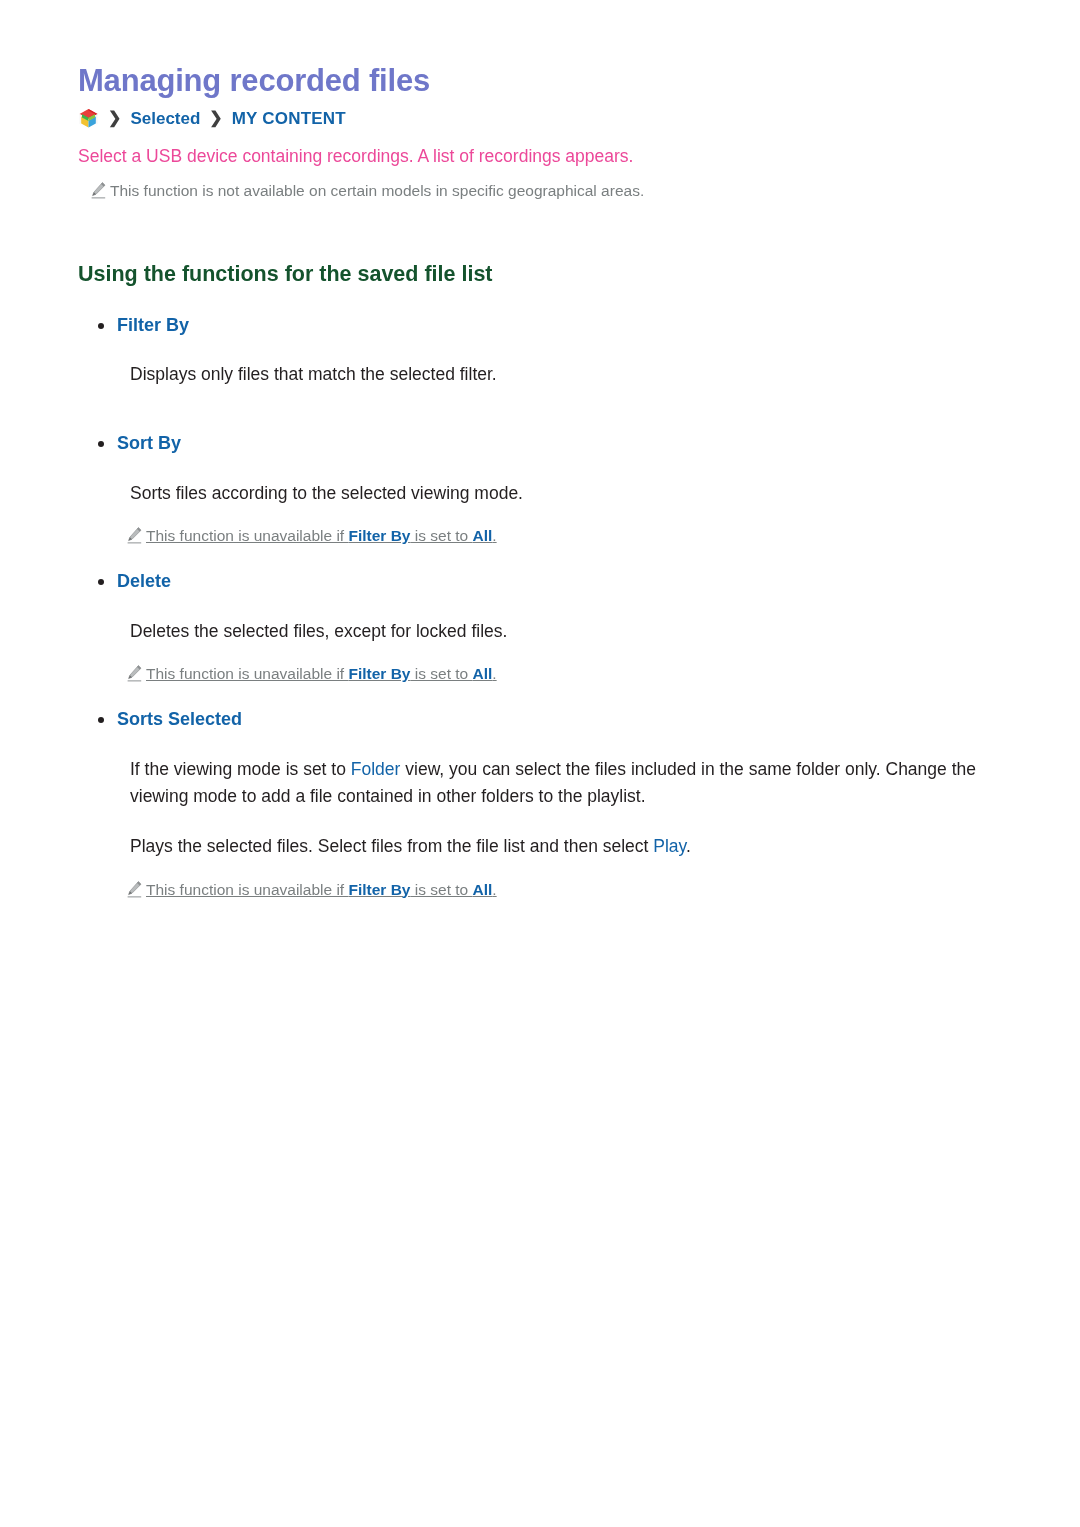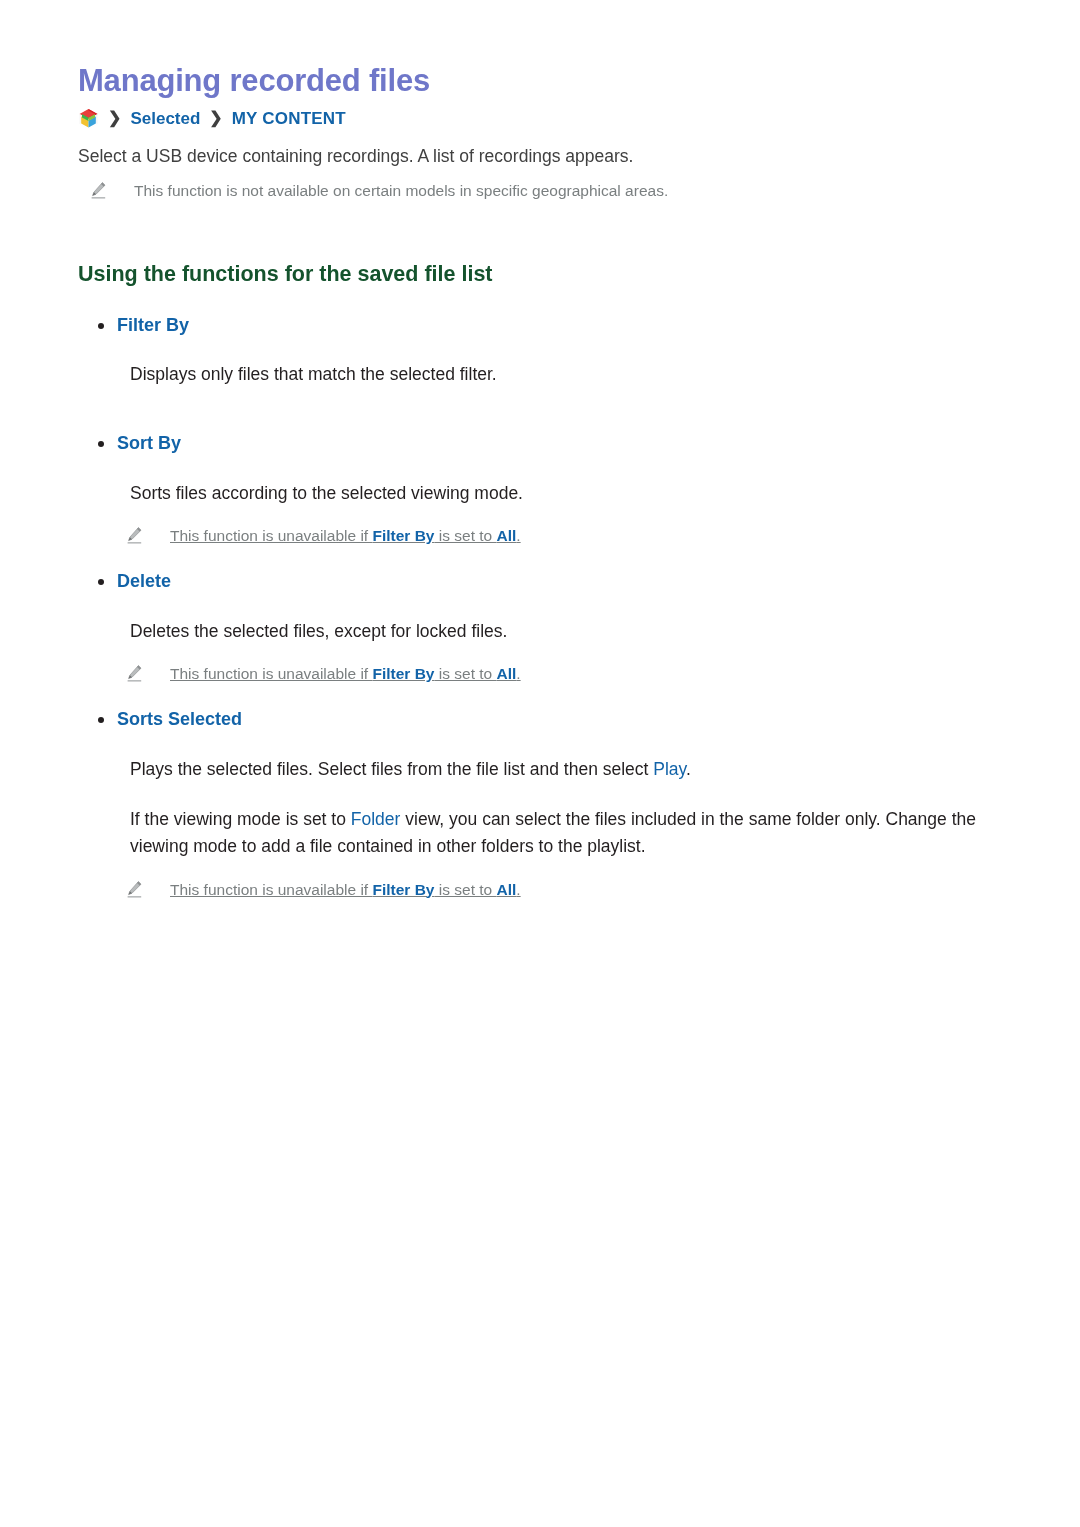--- a/index.html
+++ b/index.html
@@ -61,29 +61,29 @@
     white-space: nowrap;
   }
   .crumb.caps {
     letter-spacing: 0.2px;
   }
 
   
   .body-line {
     font-size: 17.5px;
     line-height: 1.55;
-    color: #404040;
+    color: #ec4899;
     margin: 12px 0 0 0;
   }
 
   
   .note {
     display: flex;
     align-items: flex-start;
-    gap: 27px;
+    gap: 3px;
     margin: 9px 0 0 0;
     color: #7a7f80;
     font-size: 15.5px;
     line-height: 1.5;
   }
   .note.indent-1 { padding-left: 12px; }
   .note.indent-2 { padding-left: 48px; text-decoration: underline; }
   .pencil-icon {
     flex: 0 0 auto;
     width: 17px;
@@ -234,22 +234,22 @@
       </span>
       <span class="note-text"><span>This function is unavailable if </span><b>Filter By</b><span> is set to </span><b>All</b><span>.</span></span>
     </div>
 
     <div class="spacer-sm"></div>
 
     <div class="bullet-item">
       <span class="bullet-dot"></span>
       <span class="bullet-label">Sorts Selected</span>
     </div>
+    <p class="bullet-desc"><span>If the viewing mode is set to </span><em>Folder</em><span> view, you can select the files included in the same folder only. Change the viewing mode to add a file contained in other folders to the playlist.</span></p>
     <p class="bullet-desc"><span>Plays the selected files. Select files from the file list and then select </span><em>Play</em><span>.</span></p>
-    <p class="bullet-desc"><span>If the viewing mode is set to </span><em>Folder</em><span> view, you can select the files included in the same folder only. Change the viewing mode to add a file contained in other folders to the playlist.</span></p>
     <div class="note indent-2">
       <span class="pencil-icon">
         <svg width="17" height="19" viewBox="0 0 17 19" xmlns="http://www.w3.org/2000/svg">
           <path d="M12.4 1.6 L15.0 4.2 L6.0 13.2 L2.6 14.6 L3.9 11.2 Z" fill="#b9bcbd" stroke="#9a9d9e" stroke-width="0.8" stroke-linejoin="round"></path>
           <path d="M12.4 1.6 L15.0 4.2 L13.6 5.6 L11.0 3.0 Z" fill="#8e9192"></path>
           <path d="M3.9 11.2 L6.0 13.2 L2.6 14.6 Z" fill="#6f7273"></path>
           <rect x="1.6" y="16.2" width="13.6" height="1.3" fill="#a9acad"></rect>
         </svg>
       </span>
       <span class="note-text"><span>This function is unavailable if </span><b>Filter By</b><span> is set to </span><b>All</b><span>.</span></span>

